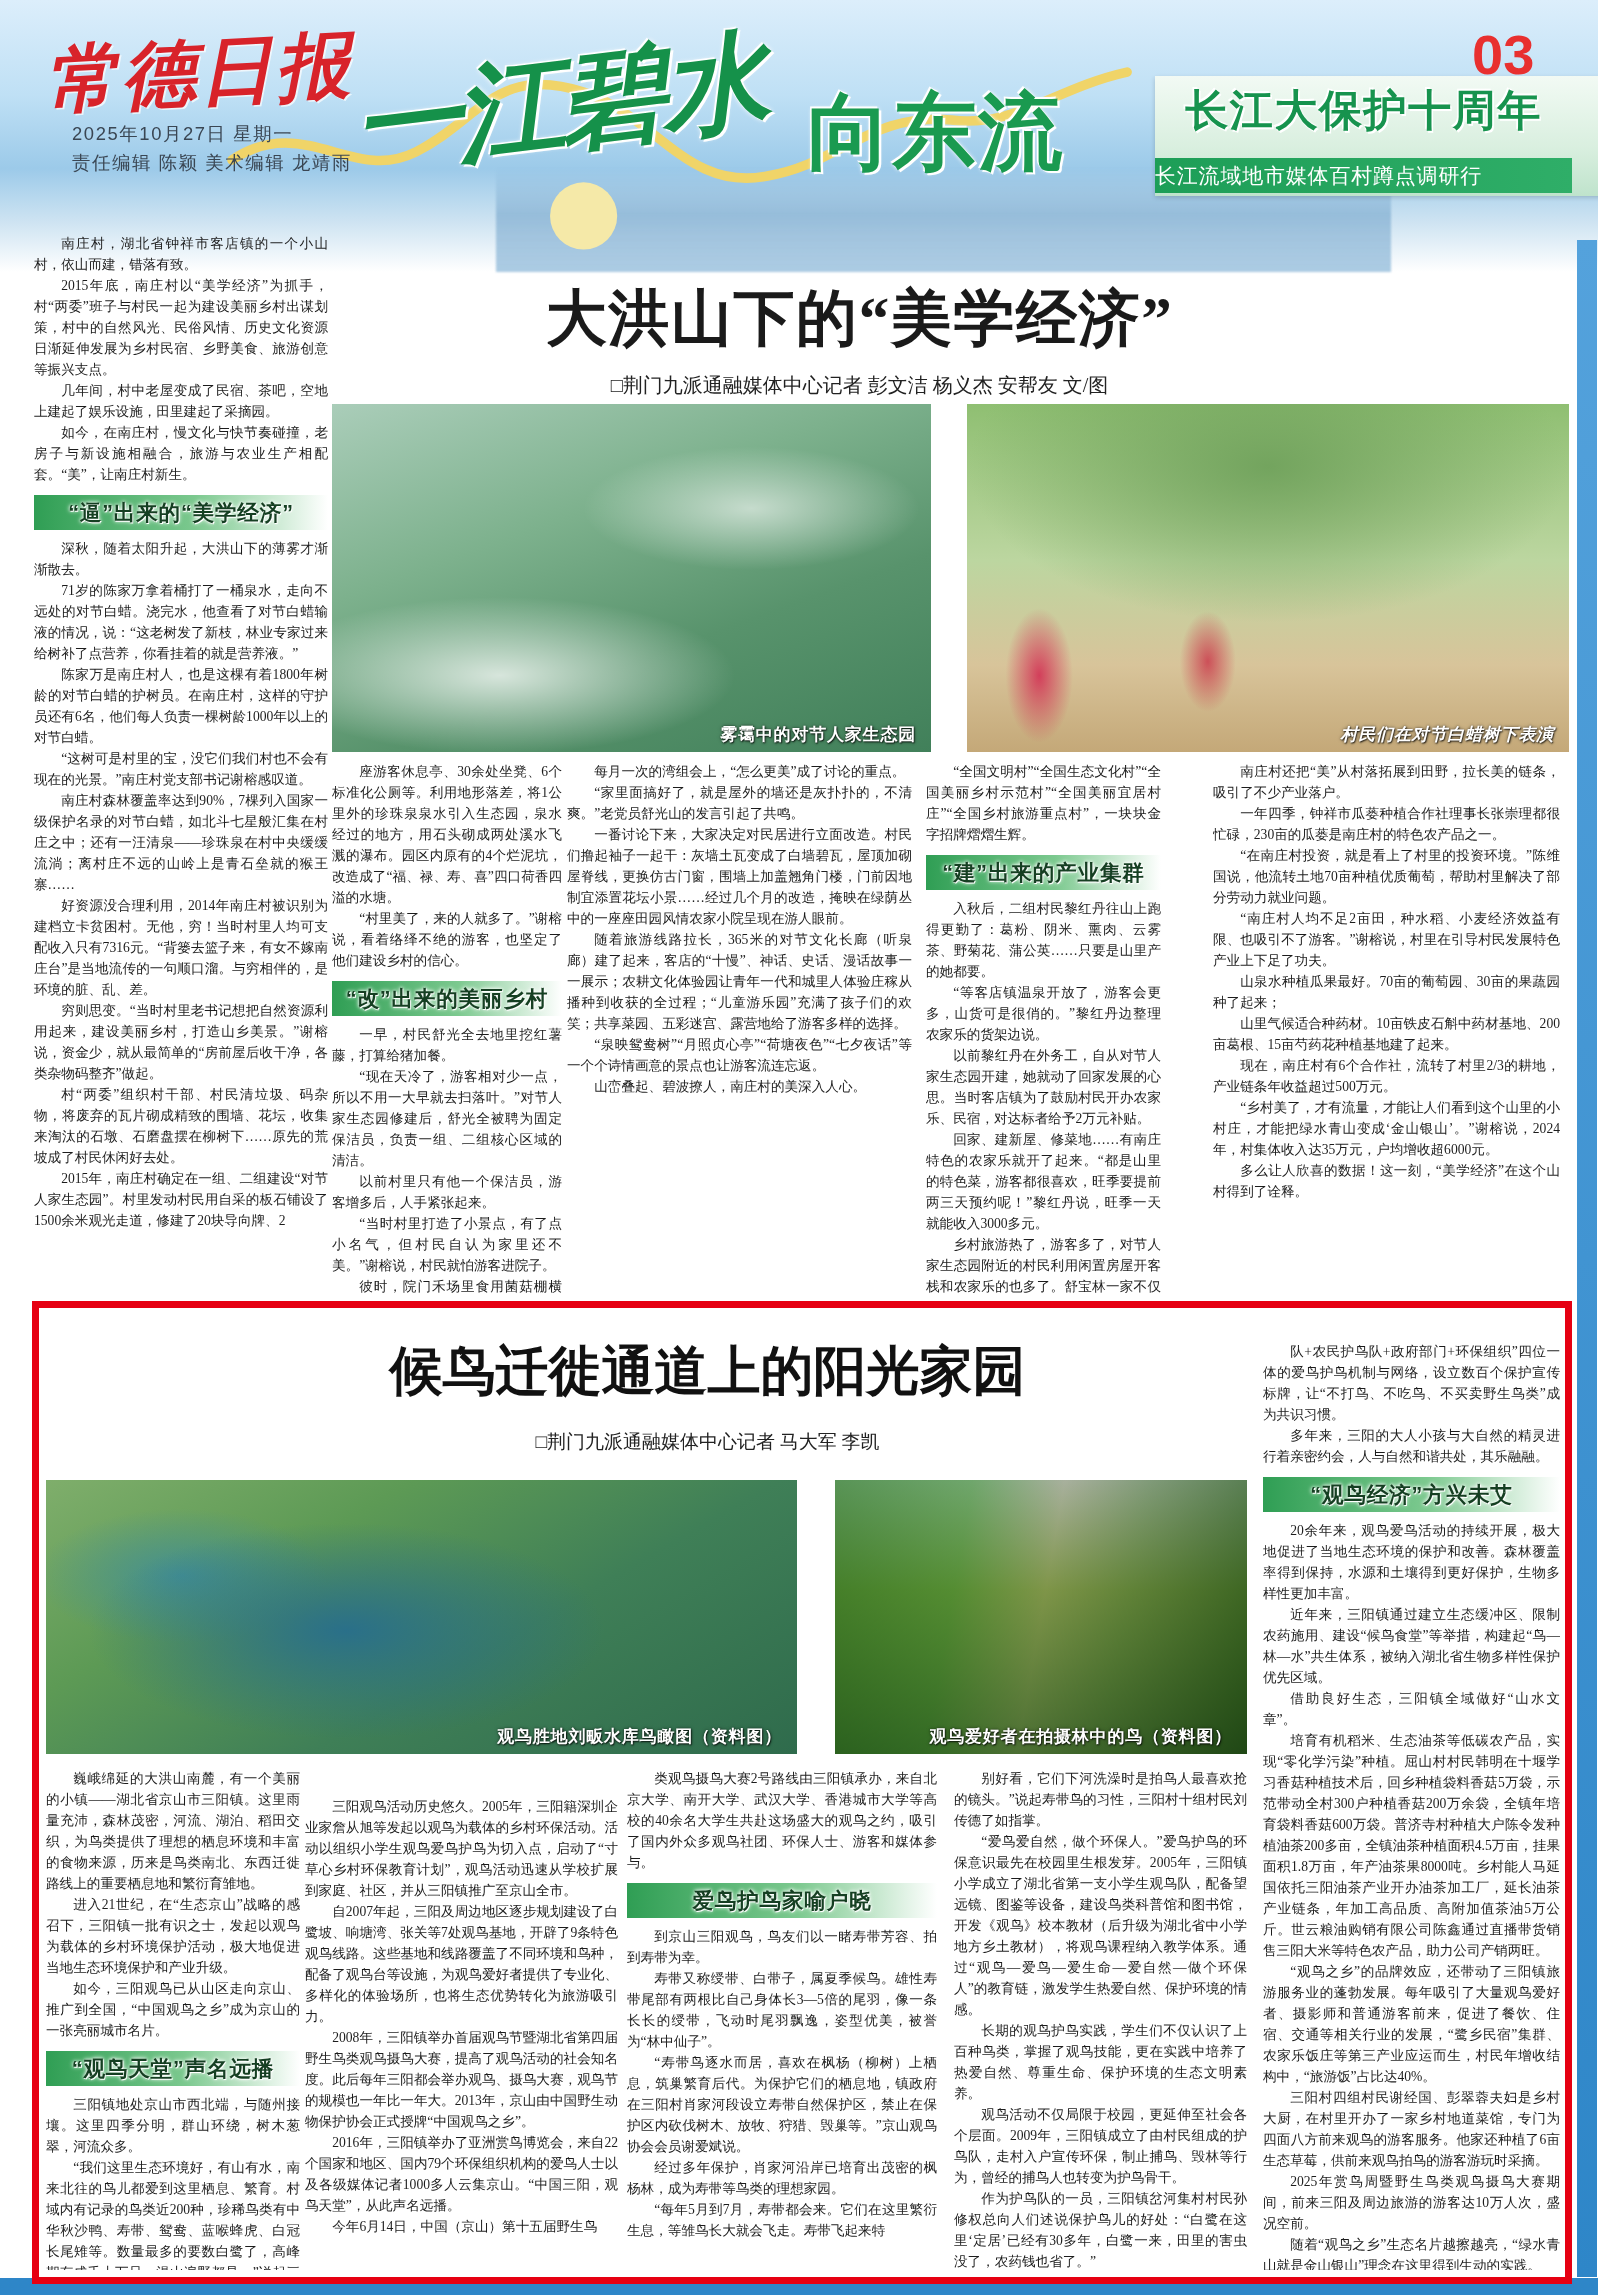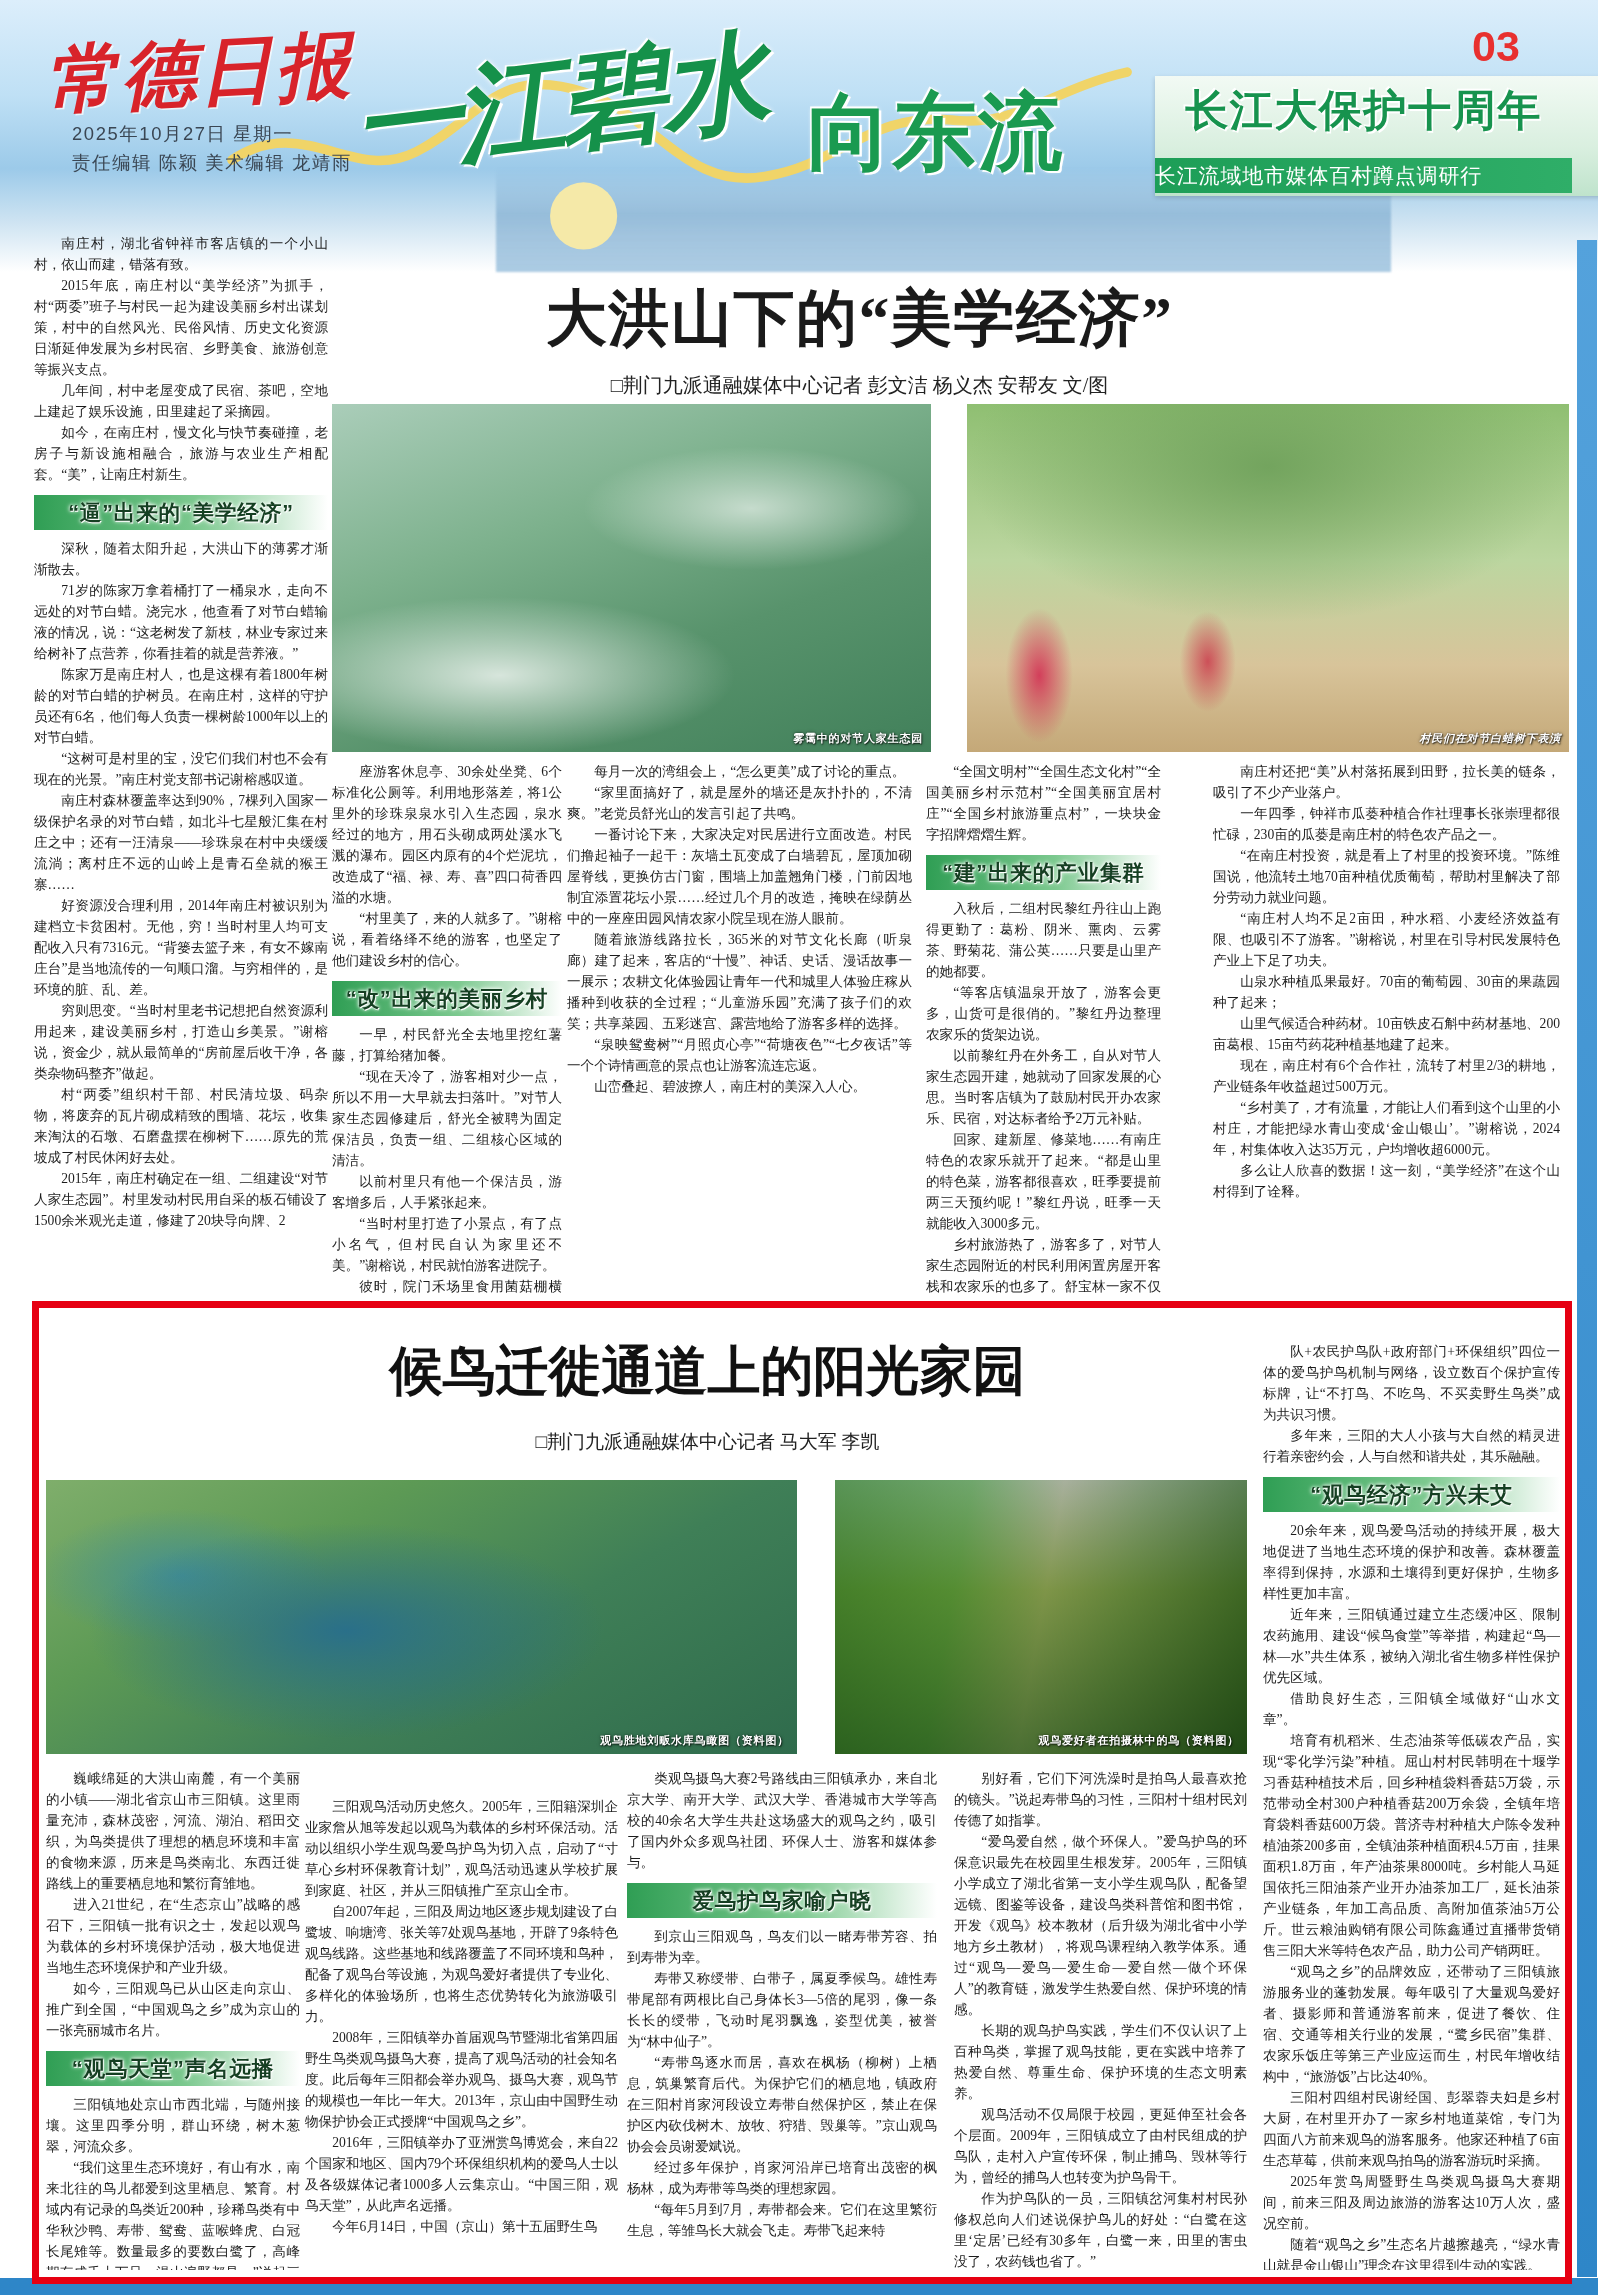--- a/index.html
+++ b/index.html
@@ -24,21 +24,21 @@
     letter-spacing:1.6px;text-shadow:0 0 4px #fff,2.4px 2.4px 0 #fff,-1.6px -1.6px 0 #fff;}
   #promo{left:1155px;top:76px;width:417px;height:120px;
     background:linear-gradient(180deg,#f2faf4 0%,#d9efdf 60%,#bfe3cc 100%);
     box-shadow:0 1.6px 4.8px rgba(0,0,0,.18);padding-left:48px;}
   #promo-title{left:9.6px;top:6.4px;width:398px;text-align:center;font-size:43px;font-weight:bold;
     color:#17934e;letter-spacing:1.6px;font-family:"Liberation Sans",sans-serif;
     text-shadow:0 0 3.2px #fff,1.6px 1.6px 0 #fff,-1.6px -1.6px 0 #fff;}
   #promo-sub{left:0px;top:82px;width:417px;height:35px;line-height:35px;
     background:linear-gradient(90deg,#1d9e57,#2fae68);color:#ffffff;font-size:21px;font-weight:normal;
     font-family:"Liberation Sans",sans-serif;letter-spacing:0.8px;}
-  #page-number{left:1472px;top:22.4px;font-size:43px;font-weight:bold;color:#e8302f;
+  #page-number{left:1472px;top:22.4px;font-size:56px;font-weight:bold;color:#e8302f;
     font-family:"Liberation Sans",sans-serif;}
   #route-line{left:208px;top:16px;}
 
   
   #right-bar{left:1577px;top:240px;width:20px;height:2037px;
     background:linear-gradient(180deg,#54a2dc,#2e86c8);}
   #bottom-bar{left:0;top:2278px;width:1599px;height:17.6px;background:#2e86c8;}
 
   
   #a1-headline{left:336px;top:278px;width:1047px;text-align:center;font-size:61px;font-weight:bold;
@@ -48,21 +48,21 @@
   .tcol{position:absolute;overflow:hidden;}
   .bp{margin:0;padding:0;text-indent:2em;text-align:justify;color:#1c1c1c;}
   .sz17 .bp{font-size:13.6px;line-height:21px;}
   .shead{height:35px;line-height:35px;margin:9.6px 0 8px 0;text-align:center;
     font-size:21.6px;font-weight:bold;color:#153f22;letter-spacing:0.8px;
     font-family:"Liberation Sans",sans-serif;
     background:linear-gradient(90deg,#2f9e54 0%,#7cc98f 55%,rgba(236,246,238,0) 100%);
     text-shadow:0 0 3.2px #fff,0 0 4.8px #fff,0.8px 0.8px 0 #fff;}
 
   .photo{position:absolute;overflow:hidden;}
-  .caption{position:absolute;right:8px;bottom:6.4px;color:#ffffff;font-size:11px;font-weight:bold;
+  .caption{position:absolute;right:15px;bottom:6.4px;color:#ffffff;font-size:17px;font-weight:bold;
     letter-spacing:0.8px;text-shadow:0.8px 0.8px 1.6px rgba(0,0,0,.8),0 0 3.2px rgba(0,0,0,.6);}
   #a1-photo-left{left:332px;top:404px;width:599px;height:348px;
     background:
       radial-gradient(ellipse 336px 112px at 28% 78%,rgba(255,255,255,.75),rgba(255,255,255,0) 70%),
       radial-gradient(ellipse 240px 88px at 70% 30%,rgba(255,255,255,.6),rgba(255,255,255,0) 70%),
       linear-gradient(160deg,#aacdb9 0%,#7db18d 35%,#58936c 65%,#41805a 100%);}
   #a1-photo-right{left:967px;top:404px;width:602px;height:348px;
     background:
       radial-gradient(ellipse 400px 208px at 50% 18%,rgba(110,160,90,.9),rgba(110,160,90,0) 75%),
       radial-gradient(ellipse 48px 96px at 12% 78%,rgba(210,40,80,.85),rgba(210,40,80,0) 70%),

